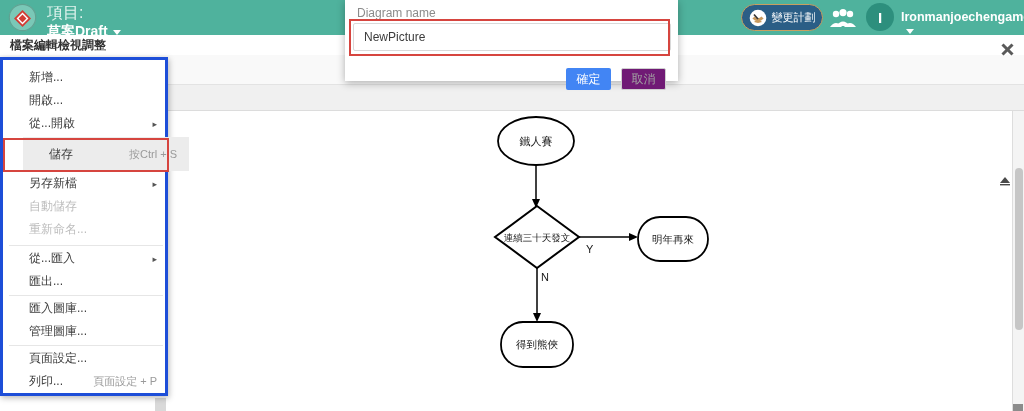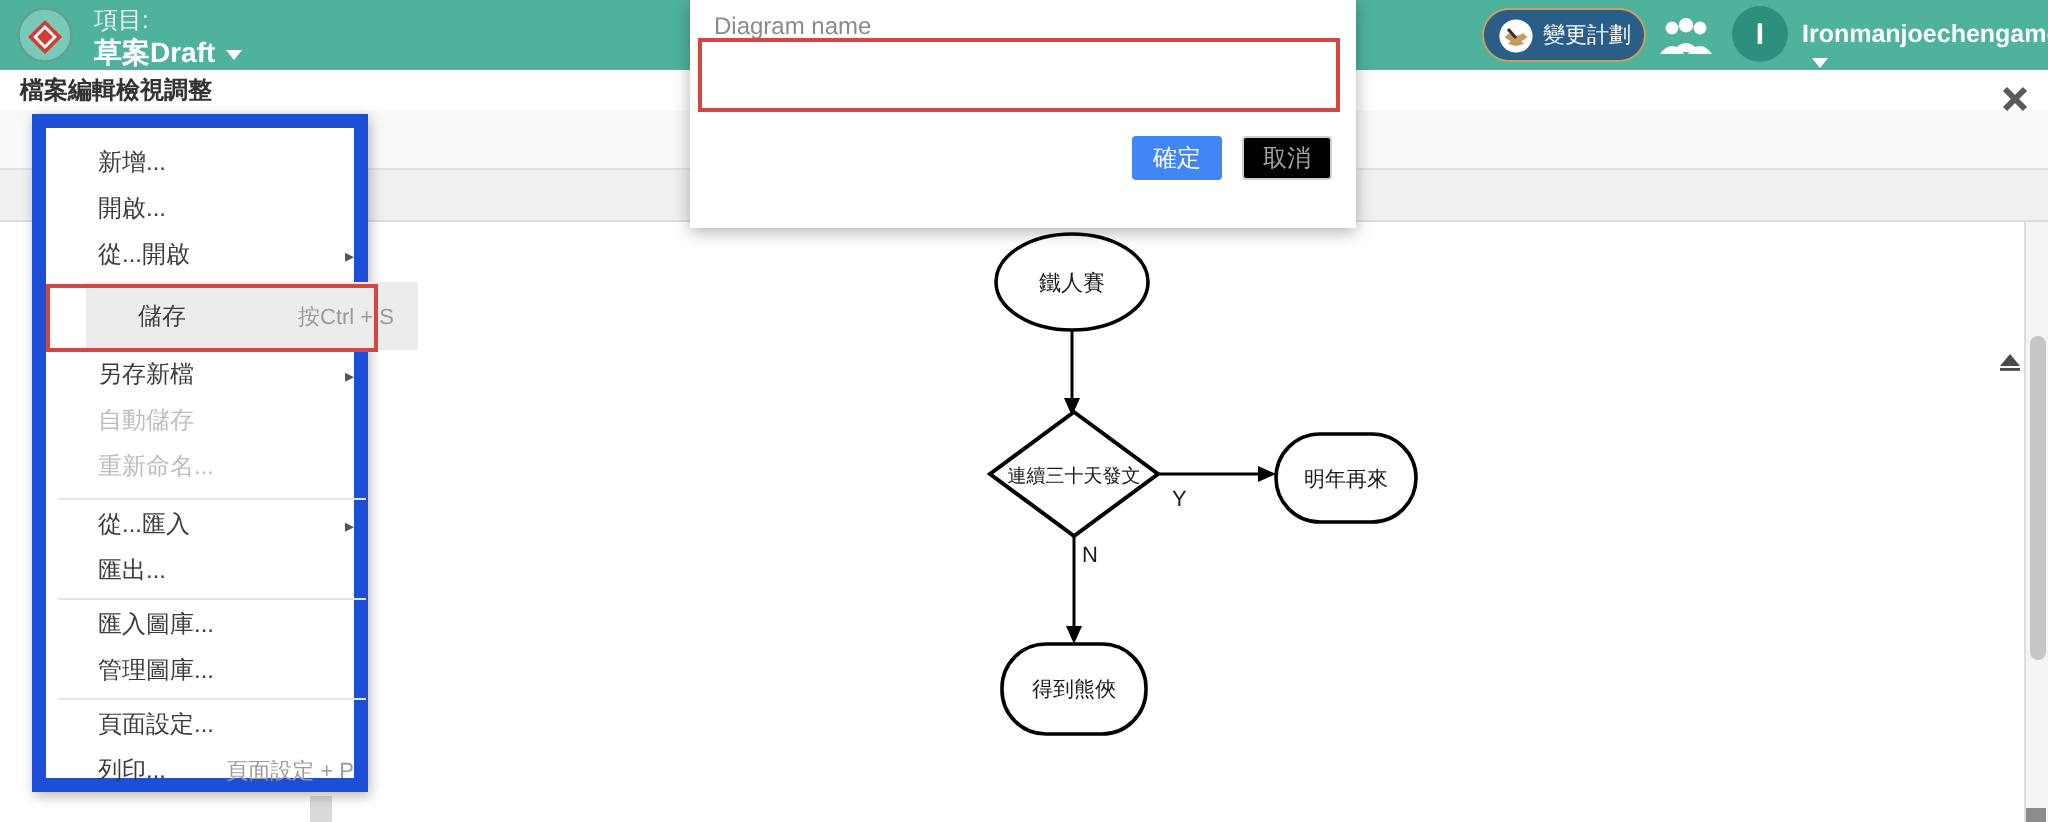--- a/index.html
+++ b/index.html
@@ -5,21 +5,21 @@
   html,body{margin:0;padding:0;}
   body{
     width:1024px;height:411px;position:relative;overflow:hidden;
     background:#ffffff;font-family:"Liberation Sans",sans-serif;
     -webkit-font-smoothing:antialiased;
   }
   
   .header{position:absolute;left:0;top:0;width:1024px;height:35px;background:#4fb29d;z-index:10;}
   .logo{position:absolute;left:8px;top:3px;width:29px;height:29px;}
   .proj{position:absolute;left:47px;top:3px;color:#fff;line-height:1.25;}
-  .proj .lbl{font-size:12px;color:#e3f4ef;}
+  .proj .lbl{font-size:16px;color:#e3f4ef;}
   .proj .name{font-size:14px;font-weight:bold;}
   .caret{display:inline-block;width:0;height:0;border-left:4px solid transparent;border-right:4px solid transparent;border-top:5px solid #fff;margin-left:5px;vertical-align:middle;}
   .plan-btn{position:absolute;left:741px;top:4px;width:82px;height:27px;border-radius:14px;background:#2b5e86;border:1px solid #c9a05f;display:flex;align-items:center;justify-content:center;gap:5px;box-sizing:border-box;cursor:pointer;}
   .plan-btn span{color:#fff;font-size:11px;}
   .people{position:absolute;left:829px;top:8px;}
   .avatar{position:absolute;left:866px;top:3px;width:28px;height:28px;border-radius:50%;background:#2d8f7d;color:#fff;font-size:15px;font-weight:bold;display:flex;align-items:center;justify-content:center;}
   .uname{position:absolute;left:901px;top:10px;color:#fff;font-size:12.5px;font-weight:bold;}
   
   .menubar{position:absolute;left:0;top:35px;width:1024px;height:20px;background:#fff;display:flex;align-items:center;padding-left:10px;box-sizing:border-box;z-index:9;}
   .menubar .mb-item{font-size:12px;color:#333;font-weight:bold;cursor:pointer;}
@@ -32,36 +32,36 @@
   .caret-gray{position:absolute;left:1016px;top:69px;width:0;height:0;border-left:4px solid transparent;border-right:4px solid transparent;border-top:4px solid #8a8a8a;}
   
   .band{position:absolute;left:0;top:85px;width:1024px;height:25px;background:#f0f0f0;border-bottom:1px solid #dcdcdc;z-index:1;}
   .band-tri{position:absolute;left:999px;top:90px;}
   
   .v-scroll{position:absolute;left:1012px;top:111px;width:12px;height:300px;background:#f4f4f4;border-left:1px solid #dddddd;box-sizing:border-box;z-index:3;}
   .v-thumb{position:absolute;left:2px;top:57px;width:8px;height:162px;background:#c6c6c6;border-radius:4px;}
   .corner-block{position:absolute;left:1013px;top:404px;width:10px;height:7px;background:#8c8c8c;z-index:4;}
   .left-strip{position:absolute;left:155px;top:398px;width:11px;height:13px;background:#d9d9d9;z-index:4;}
   
-  .menu{position:absolute;left:16px;top:57px;width:168px;height:339px;background:#fff;box-shadow:1px 2px 6px rgba(0,0,0,.28);border:7px solid #1d4ed8;box-sizing:border-box;z-index:20;}
+  .menu{position:absolute;left:0;top:57px;width:168px;height:339px;background:#fff;box-shadow:1px 2px 6px rgba(0,0,0,.28);border:3px solid #1d4ed8;box-sizing:border-box;z-index:20;}
   .mi{position:absolute;left:0;width:166px;height:23px;display:flex;align-items:center;padding:0 12px 0 26px;box-sizing:border-box;font-size:12px;color:#3c3c3c;cursor:pointer;}
   .mi .mi-label{flex:0 0 auto;}
   .mi .mi-shortcut{margin-left:auto;color:#9a9a9a;font-size:11px;}
   .mi .mi-arrow{margin-left:auto;color:#555;font-size:9px;}
   .mi.disabled{color:#bdbdbd;cursor:default;}
   .mi.hl{background:#ececec;height:34px;margin-left:20px;}
   .msep{position:absolute;left:6px;width:154px;height:1px;background:#e6e6e6;}
   .save-annot{position:absolute;left:0px;top:78px;width:162px;height:30px;border:2px solid #d6453f;pointer-events:none;z-index:22;}
   
-  .dialog{position:absolute;left:345px;top:0;width:333px;height:114px;background:#fff;box-shadow:0 2px 8px rgba(0,0,0,.3);z-index:30;}
+  .dialog{position:absolute;left:345px;top:0;width:333px;height:81px;background:#fff;box-shadow:0 2px 8px rgba(0,0,0,.3);z-index:30;}
   .dlg-title{position:absolute;left:12px;top:6px;font-size:12px;color:#8b8b8b;}
   .dlg-input{position:absolute;left:8px;top:23px;width:296px;height:26px;border:1px solid #d9d9d9;border-radius:2px;font-size:12px;color:#3c3c3c;padding:0 10px;font-family:"Liberation Sans",sans-serif;outline:none;}
   .dlg-annot{position:absolute;left:4px;top:19px;width:317px;height:33px;border:2px solid #d6453f;pointer-events:none;}
   .btn-ok{position:absolute;left:221px;top:68px;width:45px;height:22px;background:#4285f4;color:#fff;border:none;border-radius:2px;font-size:12px;cursor:pointer;font-family:"Liberation Sans",sans-serif;}
-  .btn-cancel{position:absolute;left:276px;top:68px;width:45px;height:22px;background:#000000;color:#a2a2a2;border:1px solid #cfcfcf;border-radius:2px;font-size:12px;cursor:pointer;box-sizing:border-box;font-family:"Liberation Sans",sans-serif;}
+  .btn-cancel{position:absolute;left:276px;top:68px;width:45px;height:22px;background:#701a75;color:#a2a2a2;border:1px solid #cfcfcf;border-radius:2px;font-size:12px;cursor:pointer;box-sizing:border-box;font-family:"Liberation Sans",sans-serif;}
   
   .flow{position:absolute;left:0;top:0;width:1024px;height:411px;z-index:2;pointer-events:none;}
   .flow text{fill:#1a1a1a;font-family:"Liberation Sans",sans-serif;}
 </style>
 </head>
 <body>
 
 <div class="band">
   <svg class="band-tri" width="12" height="11" viewBox="0 0 12 11">
     <polygon points="6,2 11,8 1,8" fill="#4a4a4a"></polygon>
@@ -247,16 +247,17 @@
       <span class="mi-label">頁面設定...</span>
     </div>
   <div class="mi" style="top:310px">
       <span class="mi-label">列印...</span>
       <span class="mi-shortcut">頁面設定 + P</span>
     </div>
 </div>
 
 <div class="dialog">
   <div class="dlg-title">Diagram name</div>
+  <input class="dlg-input" type="text" value="NewPicture" style="">
   <div class="dlg-annot"></div>
   <button class="btn-ok">確定</button>
   <button class="btn-cancel">取消</button>
 </div>
 
 </body></html>

